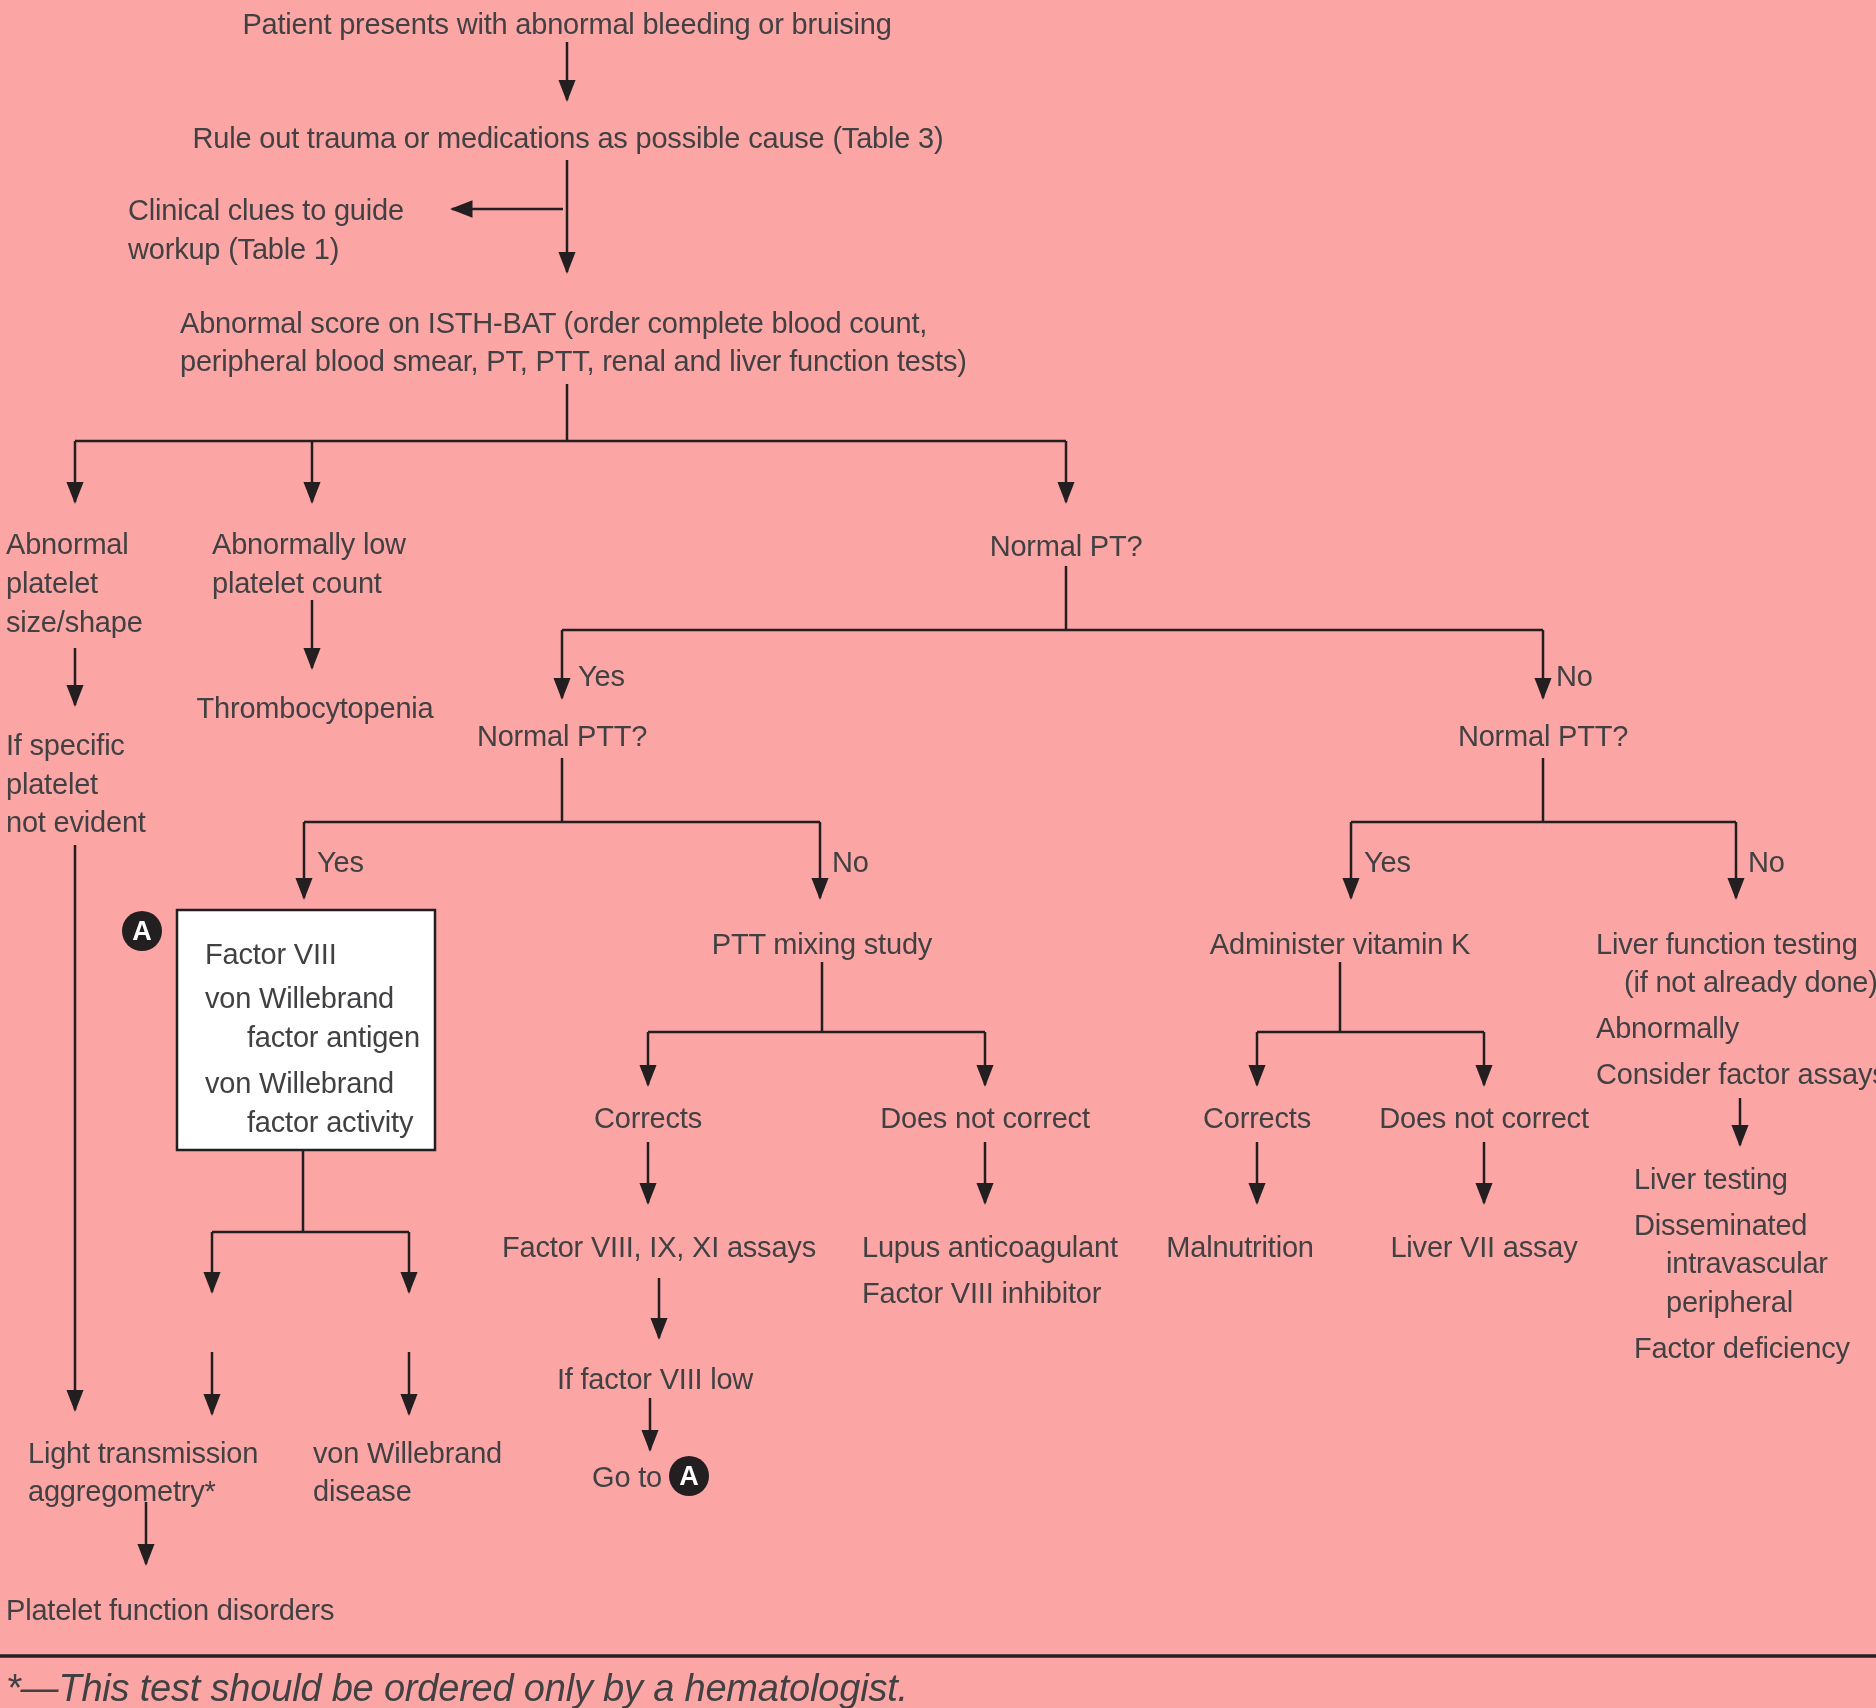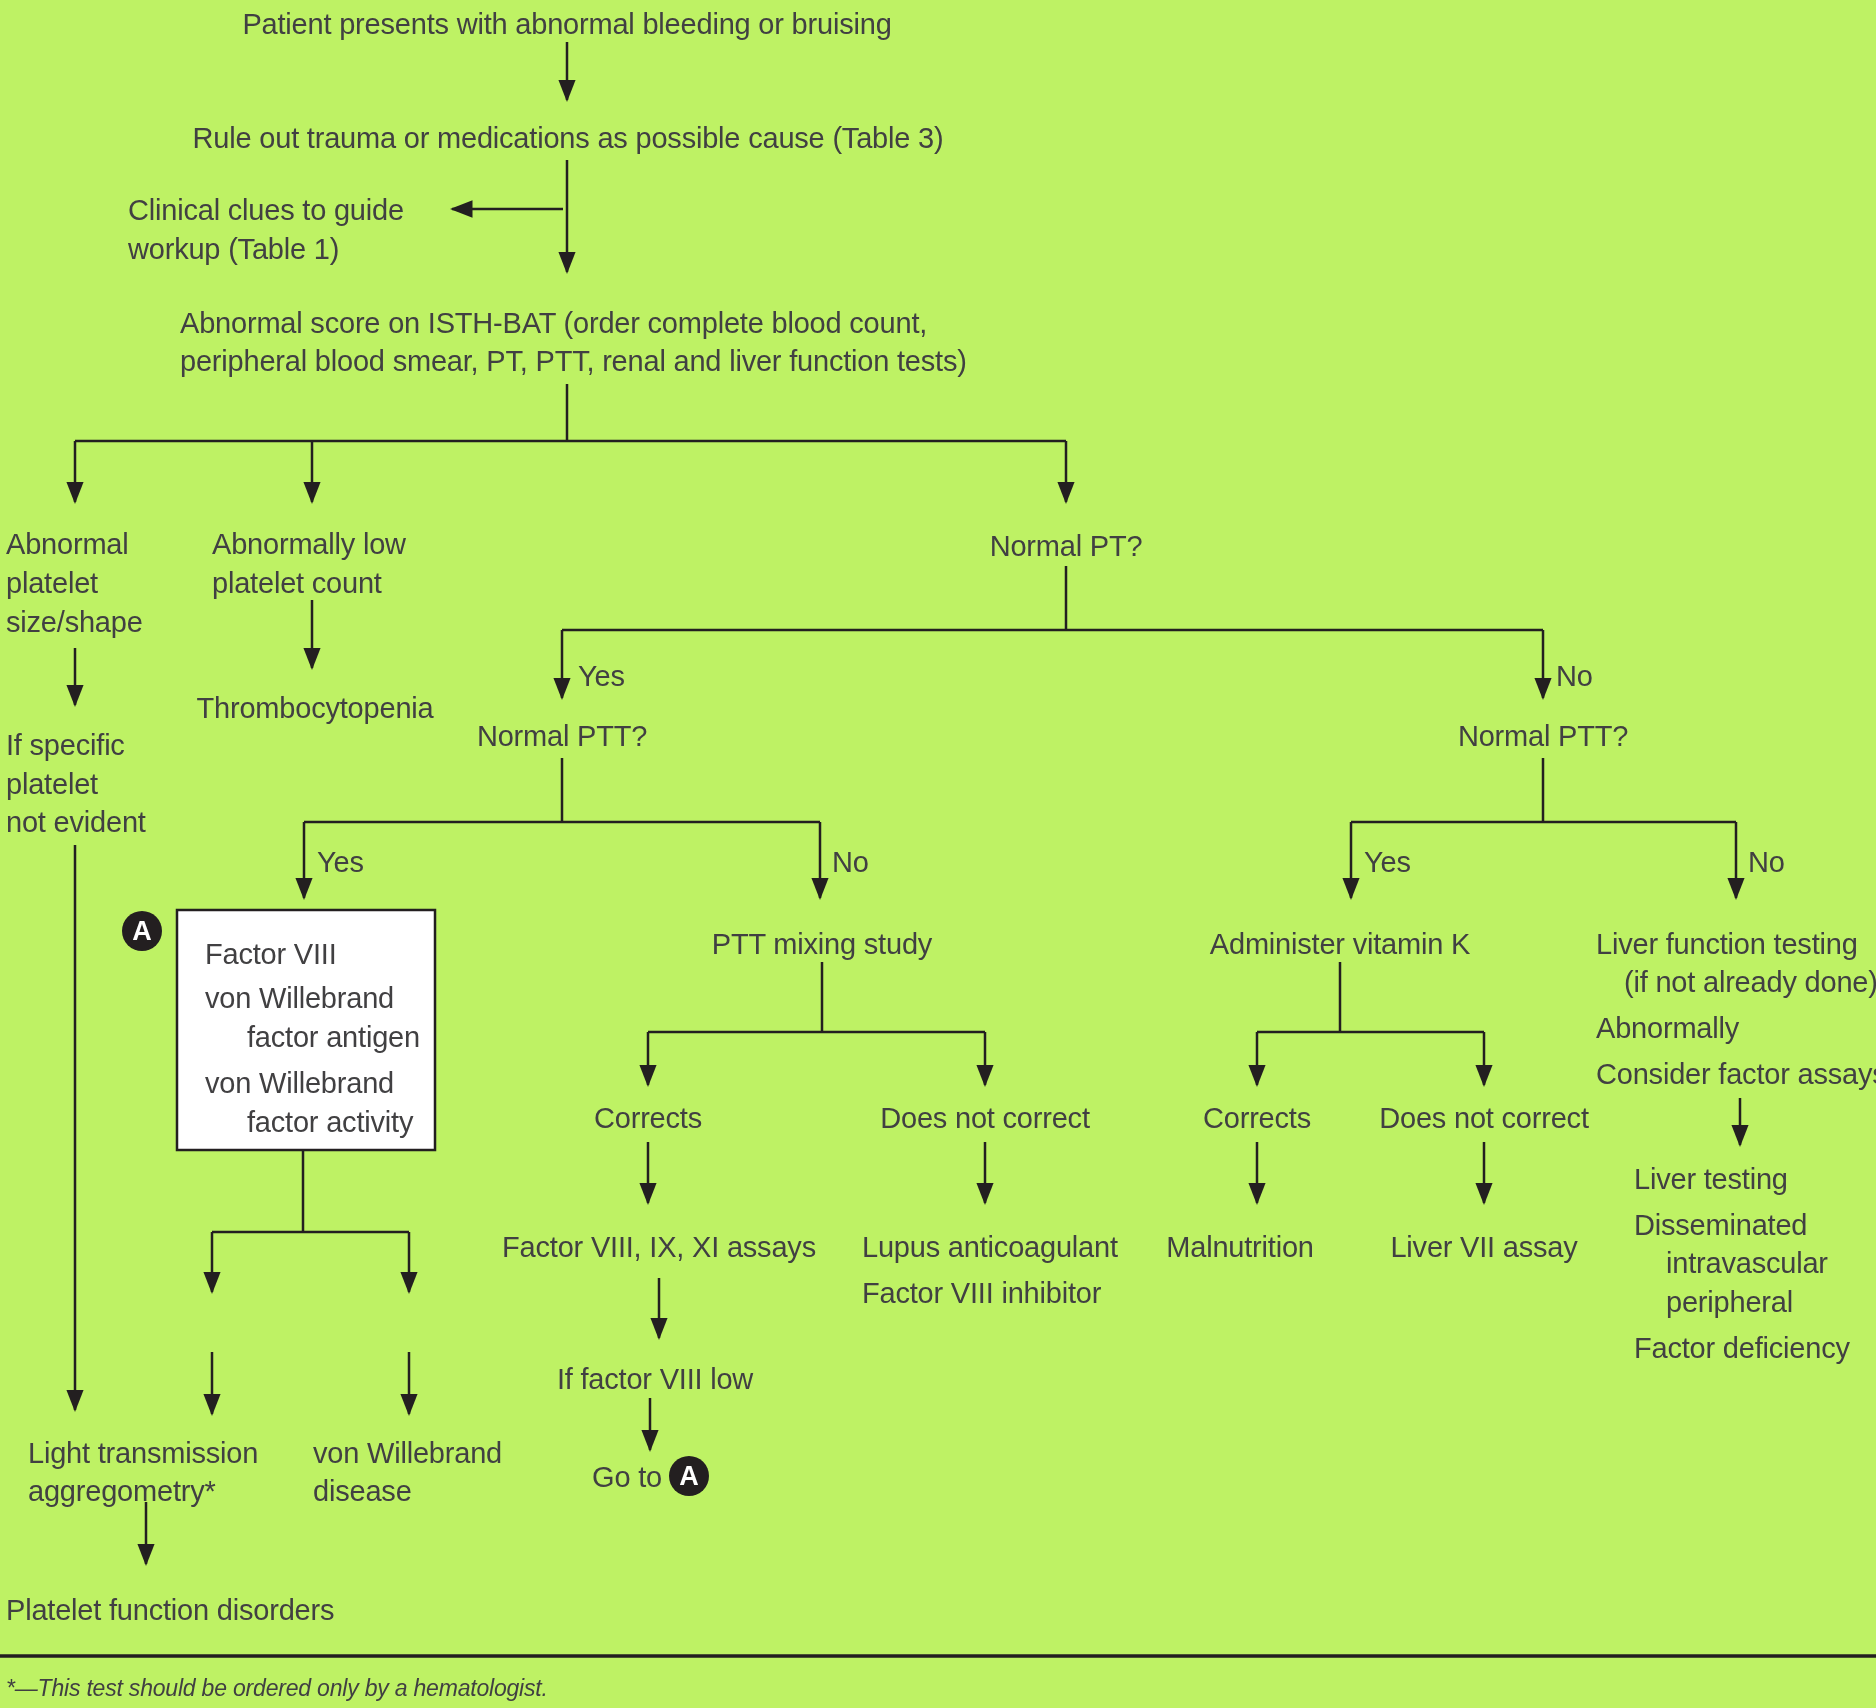--- a/index.html
+++ b/index.html
@@ -3,21 +3,21 @@
 <meta charset="utf-8">
 <style>
   html, body {
     margin: 0; padding: 0;
     background: #ffffff;
   }
   #canvas {
     position: relative;
     width: 1876px;
     height: 1708px;
-    background: #bef264;
+    background: #fca5a5;
     font-family: "Liberation Sans", "DejaVu Sans", sans-serif;
     color: #414042;
     overflow: hidden;
   }
   #connectors {
     position: absolute;
     left: 0; top: 0;
   }
   .t {
     position: absolute;
@@ -34,21 +34,21 @@
     border-radius: 50%;
     background: #231f20;
     color: #ffffff;
     font-size: 27px;
     font-weight: bold;
     line-height: 40px;
     text-align: center;
   }
   .footnote {
     font-style: italic;
-    font-size: 23px;
+    font-size: 38px;
   }
   .ln { stroke: #231f20; stroke-width: 2.5; fill: none; }
   .rule { stroke: #231f20; stroke-width: 3.5; }
   .box { fill: #ffffff; stroke: #231f20; stroke-width: 2.5; }
 </style>
 </head>
 <body>
 
 <div id="canvas">
 

